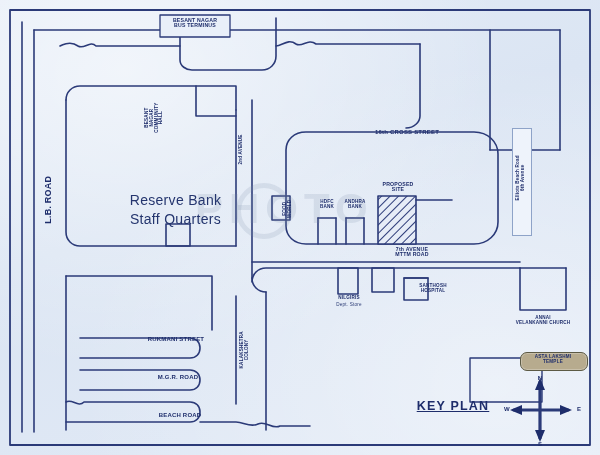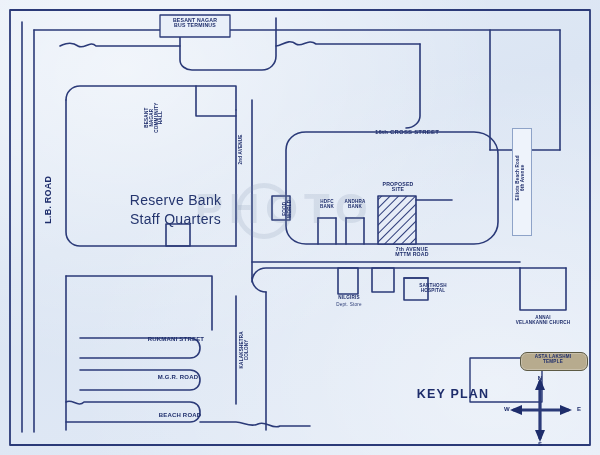--- a/index.html
+++ b/index.html
@@ -205,20 +205,20 @@
   <div class="lbl tiny" style="left:520px;top:355px;width:66px;">ASTA LAKSHMI
 TEMPLE</div>
 
   <div class="lbl tiny rot90" style="left:208px;top:345px;width:74px;">KALAKSHETRA
 COLONY</div>
 
   <div class="lbl sm" style="left:128px;top:336px;width:96px;">RUKMANI STREET</div>
   <div class="lbl sm" style="left:140px;top:374px;width:76px;">M.G.R. ROAD</div>
   <div class="lbl sm" style="left:142px;top:412px;width:76px;">BEACH ROAD</div>
 
-  <div class="lbl xl" style="left:398px;top:388px;width:110px;">KEY PLAN</div>
+  <div class="lbl xl" style="left:398px;top:400px;width:110px;text-decoration:underline;">KEY PLAN</div>
 
   <div class="lbl sm" style="left:532px;top:375px;width:16px;">N</div>
   <div class="lbl sm" style="left:532px;top:441px;width:16px;">S</div>
   <div class="lbl sm" style="left:572px;top:406px;width:14px;">E</div>
   <div class="lbl sm" style="left:500px;top:406px;width:14px;">W</div>
 
 </div>
 
 </body></html>

